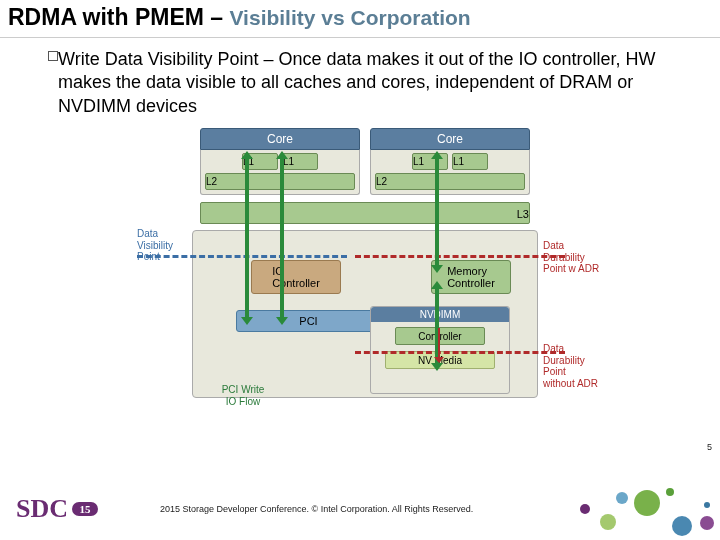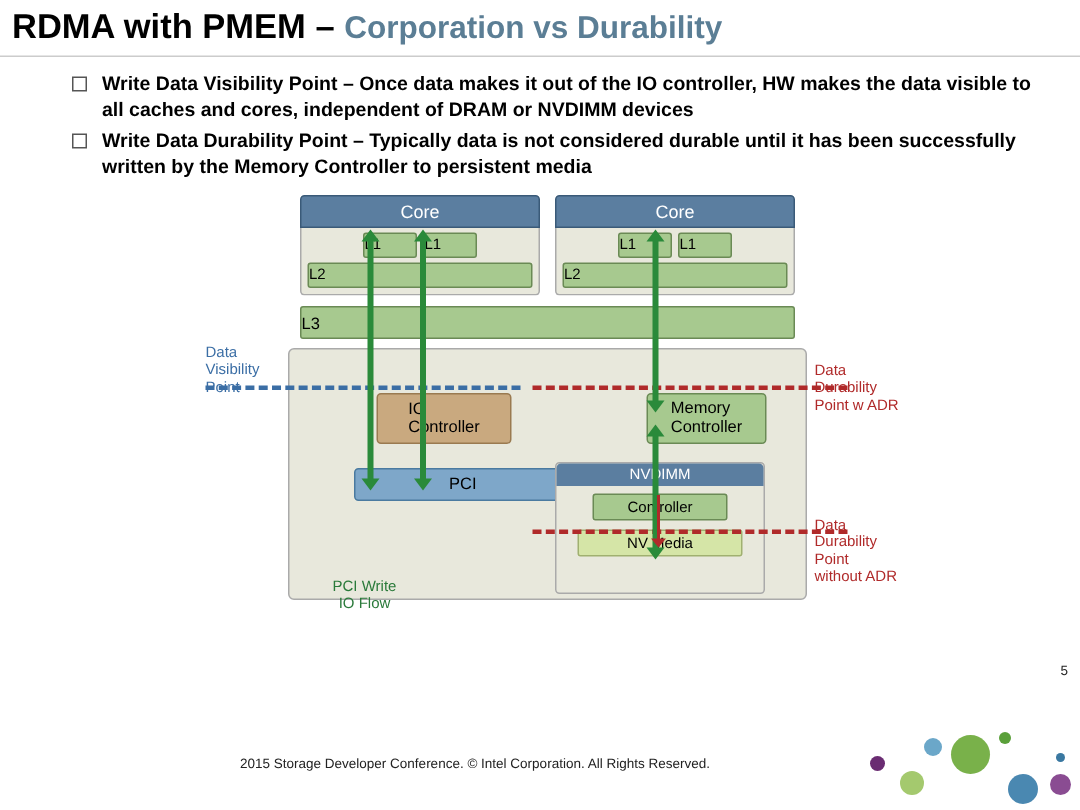--- a/index.html
+++ b/index.html
@@ -1,32 +1,32 @@
 <!DOCTYPE html>
 <html><head>
 <meta charset="utf-8">
 <style>
   * { margin: 0; padding: 0; box-sizing: border-box; }
   body { width: 720px; height: 540px; font-family: Arial, sans-serif; background: #fff; position: relative; overflow: hidden; }
   .title { padding: 4px 8px 6px 8px; font-size: 23px; font-weight: bold; color: #000; border-bottom: 1px solid #ccc; }
   .sub { font-size: 21px; color: #5b7e95; font-weight: bold; }
   .bullets { padding: 10px 30px 6px 48px; }
-  .bullet { display: flex; gap: 10px; font-size: 13px; line-height: 1.3; margin-bottom: 4px; font-weight: bold; }
+  .bullet { display: flex; font-size: 18px; line-height: 1.3; margin-bottom: 4px; font-weight: normal; }
   .bmk { width: 10px; height: 10px; border: 1.5px solid #555; margin-top: 3px; flex: 0 0 10px; }
 
   .diagram { position: relative; width: 430px; height: 280px; margin: 0 auto; text-decoration: underline; }
   .core { position: absolute; width: 160px; top: 0; }
   .core.c1 { left: 55px; } .core.c2 { left: 225px; }
   .core-h { background: #5b7ea0; color: #fff; text-align: center; font-size: 12px; padding: 3px 0; border: 1px solid #3a5a78; border-radius: 3px 3px 0 0; }
   .core-body { background: #e8e8dc; border: 1px solid #aaa; border-top: none; padding: 3px 4px 4px 4px; border-radius: 0 0 3px 3px; }
   .l1row { display: flex; gap: 4px; justify-content: center; margin-bottom: 3px; }
   .chip { background: #a7c98f; border: 1px solid #6a8a55; font-size: 10px; padding: 2px 0; border-radius: 2px; }
   .chip.l1 { width: 36px; }
   .chip.l2 { width: 100%; }
-  .l3 { position: absolute; top: 74px; left: 55px; width: 330px; height: 22px; background: #a7c98f; border: 1px solid #6a8a55; border-radius: 2px; font-size: 11px; text-align: left; line-height: 22px; }
+  .l3 { position: absolute; top: 74px; left: 55px; width: 330px; height: 22px; background: #a7c98f; border: 1px solid #6a8a55; border-radius: 2px; font-size: 11px; text-align: right; line-height: 22px; }
   .outer { position: absolute; top: 102px; left: 47px; width: 346px; height: 168px; background: #e8e8dc; border: 1px solid #aaa; border-radius: 4px; }
   .box { position: absolute; border-radius: 3px; text-align: left; font-size: 11px; display: flex; align-items: center; justify-content: center; margin-left: 31px; }
   .io { left: 75px; top: 132px; width: 90px; height: 34px; background: #c9a97f; border: 1px solid #9a7a50; }
   .mem { left: 255px; top: 132px; width: 80px; height: 34px; background: #a7c98f; border: 1px solid #6a8a55; line-height: 1.1; flex-direction: column; }
   .pci { left: 60px; top: 182px; width: 145px; height: 22px; background: #7ea7c9; border: 1px solid #4a7aa0; }
   .nvd { position: absolute; left: 225px; top: 178px; width: 140px; height: 88px; background: #e8e8dc; border: 1px solid #aaa; border-radius: 3px; }
   .nvd-h { background: #5b7ea0; color: #fff; font-size: 10px; text-align: center; padding: 2px 0; border-radius: 3px 3px 0 0; }
   .ctlr { margin: 5px auto 0 auto; width: 90px; height: 18px; background: #a7c98f; border: 1px solid #6a8a55; font-size: 10px; text-align: center; line-height: 18px; border-radius: 2px; }
   .nvm { margin: 6px auto 0 auto; width: 110px; height: 18px; background: #d5e5a7; border: 1px solid #a0b070; font-size: 10px; text-align: center; line-height: 18px; border-radius: 2px; }
   .dash { position: absolute; border-top: 3px dashed; width: 210px; }
@@ -54,31 +54,27 @@
   .logo { position: absolute; left: 16px; bottom: 10px; font-family: Georgia, serif; color: #6a2c72; font-size: 26px; font-weight: bold; display: flex; align-items: center; gap: 4px; }
   .badge { background: #6a2c72; color: #fff; font-size: 11px; width: 26px; height: 14px; display: inline-flex; align-items: center; justify-content: center; border-radius: 7px; font-weight: bold; }
   .fnote { position: absolute; bottom: 20px; left: 160px; font-size: 9px; color: #222; }
   .dots { position: absolute; right: 0; bottom: -4px; width: 160px; height: 56px; }
   .dots span { position: absolute; border-radius: 50%; }
 </style>
 </head>
 <body>
 
 <div class="title">
-  <span>RDMA with PMEM – </span><span class="sub">Corporation vs Durability</span>
+  <span>RDMA with PMEM – </span><span class="sub">Visibility vs Corporation</span>
 </div>
 
 <ul class="bullets">
   <li class="bullet">
       <span class="bmk"></span>
       <span>Write Data Visibility Point – Once data makes it out of the IO controller, HW makes the data visible to all caches and cores, independent of DRAM or NVDIMM devices</span>
-    </li>
-  <li class="bullet">
-      <span class="bmk"></span>
-      <span>Write Data Durability Point – Typically data is not considered durable until it has been successfully written by the Memory Controller to persistent media</span>
     </li>
 </ul>
 
 <div class="diagram">
   <div class="core c1">
     <div class="core-h">Core</div>
     <div class="core-body">
         <div class="l1row">
           <div class="chip l1">L1</div>
           <div class="chip l1">L1</div>
@@ -125,20 +121,24 @@
   <div class="lbl red2" style="white-space:pre-line;">Data
 Durability
 Point
 without ADR</div>
   <div class="lbl grn" style="white-space:pre-line;">PCI Write
 IO Flow</div>
 </div>
 
 <div class="pnum">5</div>
 <div class="footer">
+  <div class="logo">
+      <span>SDC</span>
+      <span class="badge">15</span>
+    </div>
   <div class="fnote">2015 Storage Developer Conference. © Intel Corporation.  All Rights Reserved.</div>
   <div class="dots">
     <span style="width:26px;height:26px;background:#79b14a;right:60px;bottom:22px;"></span>
     <span style="width:16px;height:16px;background:#a4c96e;right:104px;bottom:8px;"></span>
     <span style="width:20px;height:20px;background:#4a88b1;right:28px;bottom:2px;"></span>
     <span style="width:12px;height:12px;background:#6ba7c9;right:92px;bottom:34px;"></span>
     <span style="width:10px;height:10px;background:#6a2c72;right:130px;bottom:24px;"></span>
     <span style="width:8px;height:8px;background:#5aa03a;right:46px;bottom:42px;"></span>
     <span style="width:6px;height:6px;background:#3a78a1;right:10px;bottom:30px;"></span>
     <span style="width:14px;height:14px;background:#8a4c92;right:6px;bottom:8px;"></span>

